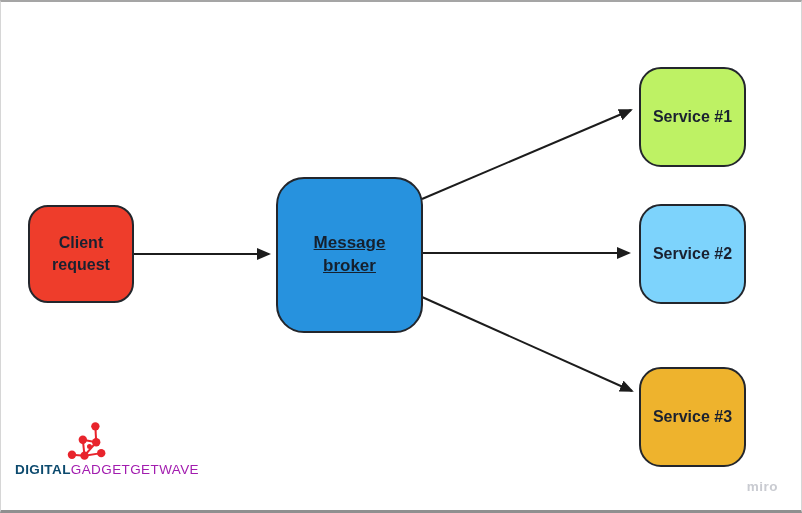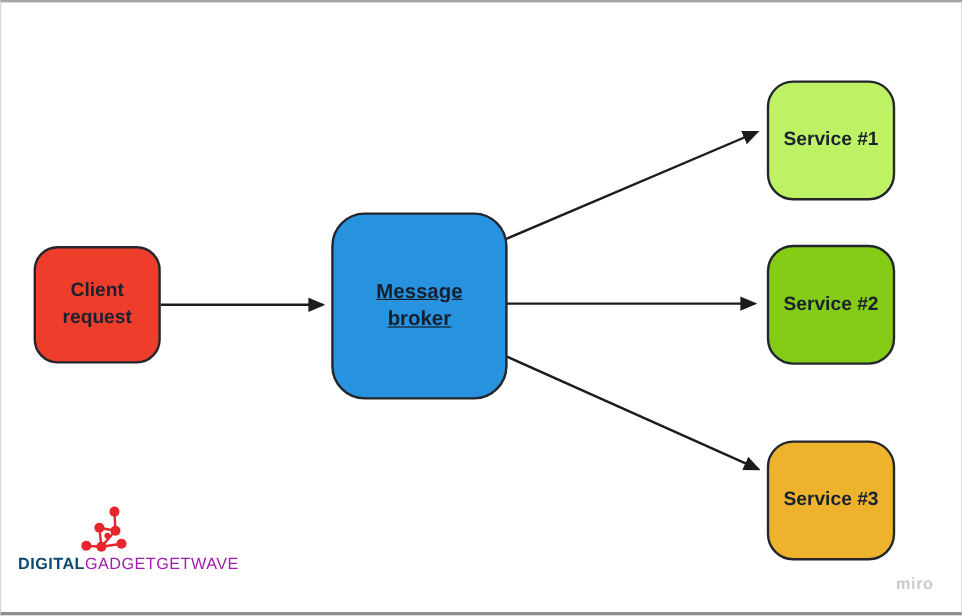--- a/index.html
+++ b/index.html
@@ -59,21 +59,21 @@
     <line x1="421" y1="251" x2="628" y2="251" stroke="#1c1c1c" stroke-width="2" marker-end="url(#ah)"></line>
     <line x1="421" y1="295" x2="631" y2="389" stroke="#1c1c1c" stroke-width="2" marker-end="url(#ah)"></line>
   </svg>
 
   <div class="node node-client" style="background-color: rgb(238, 61, 43);">Client request</div>
 
   <div class="node node-broker" style="background-color: rgb(39, 146, 222);">Message broker</div>
 
   <div class="node node-service node-s1" style="background-color: #bef264; margin-top: 12px;">Service #1</div>
 
-  <div class="node node-service node-s2" style="background-color: #84cc16; text-align: center;">Service #2</div>
+  <div class="node node-service node-s2" style="background-color: #7dd3fc; text-align: center;">Service #2</div>
 
   <div class="node node-service node-s3" style="background-color: rgb(238, 179, 45); margin-top: 20px;">Service #3</div>
 
   <div class="logo">
     <svg class="logo-icon" viewBox="0 0 60 55">
       <g stroke="#e8242c" stroke-width="2.4" fill="none">
         <line x1="40" y1="10" x2="41" y2="29"></line>
         <line x1="25" y1="26" x2="41" y2="29"></line>
         <line x1="25" y1="26" x2="27" y2="45"></line>
         <line x1="41" y1="29" x2="27" y2="45"></line>

